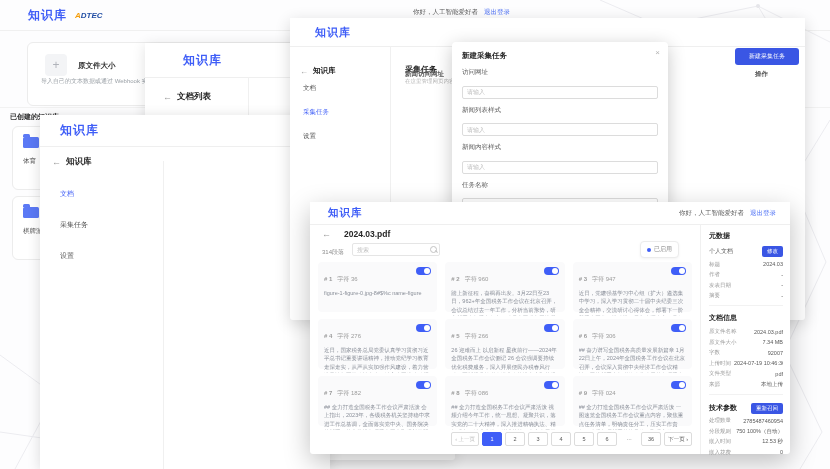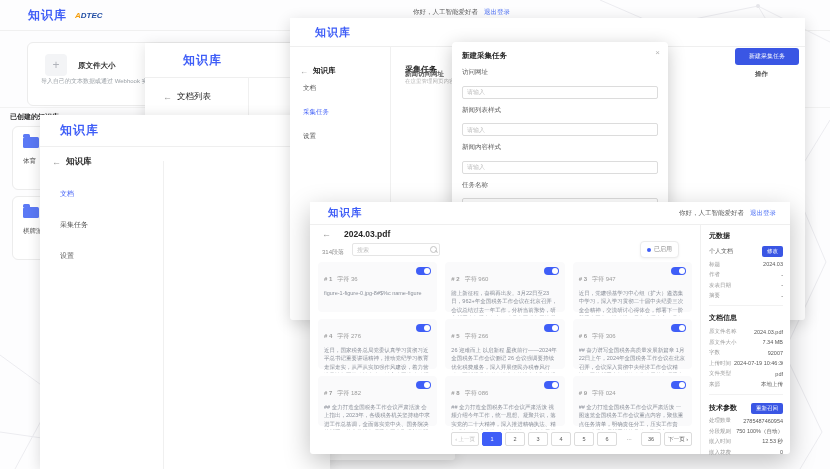--- a/index.html
+++ b/index.html
@@ -33,21 +33,21 @@
   .a-hr{position:absolute;left:0;top:107px;width:830px;height:1px;background:#f2f2f2;z-index:1;}
   .folder-card{position:absolute;width:100px;height:62px;border:1px solid #ececec;border-radius:6px;background:#fff;z-index:1;}
   .folder{position:absolute;left:10px;top:10px;width:16px;height:11px;background:#5b79f5;border-radius:1.5px;}
   .folder::before{content:"";position:absolute;left:0;top:-3px;width:7px;height:3px;background:#5b79f5;border-radius:1.5px 1.5px 0 0;}
   .folder-name{position:absolute;left:10px;top:30px;font-size:6.5px;color:#555;}
   
   .win-b{left:145px;top:43px;width:310px;height:417px;box-shadow:0 2px 14px rgba(0,0,0,.12);z-index:10;}
   .b-head{height:34px;}
   .b-brand{font-size:12px;margin-left:38px;}
   .b-back{position:absolute;left:18px;top:48px;display:flex;align-items:center;}
-  .b-back .t{font-size:8.5px;font-weight:normal;color:#262626;}
+  .b-back .t{font-size:8.5px;font-weight:bold;color:#262626;}
   
   .win-c{left:40px;top:115px;width:290px;height:354px;box-shadow:0 2px 14px rgba(0,0,0,.14);z-index:20;border-radius:3px 3px 0 0;}
   .c-head{height:31px;}
   .c-brand{font-size:12px;margin-left:20px;}
   .c-back{position:absolute;left:12px;top:41px;display:flex;align-items:center;}
   .c-back .t{font-size:8.5px;font-weight:bold;color:#262626;}
   .c-menu{position:absolute;left:20px;top:74px;display:flex;flex-direction:column;gap:21px;}
   
   .win-d{left:290px;top:18px;width:515px;height:302px;box-shadow:0 4px 16px rgba(0,0,0,.16);z-index:30;}
   .d-head{height:28px;}

